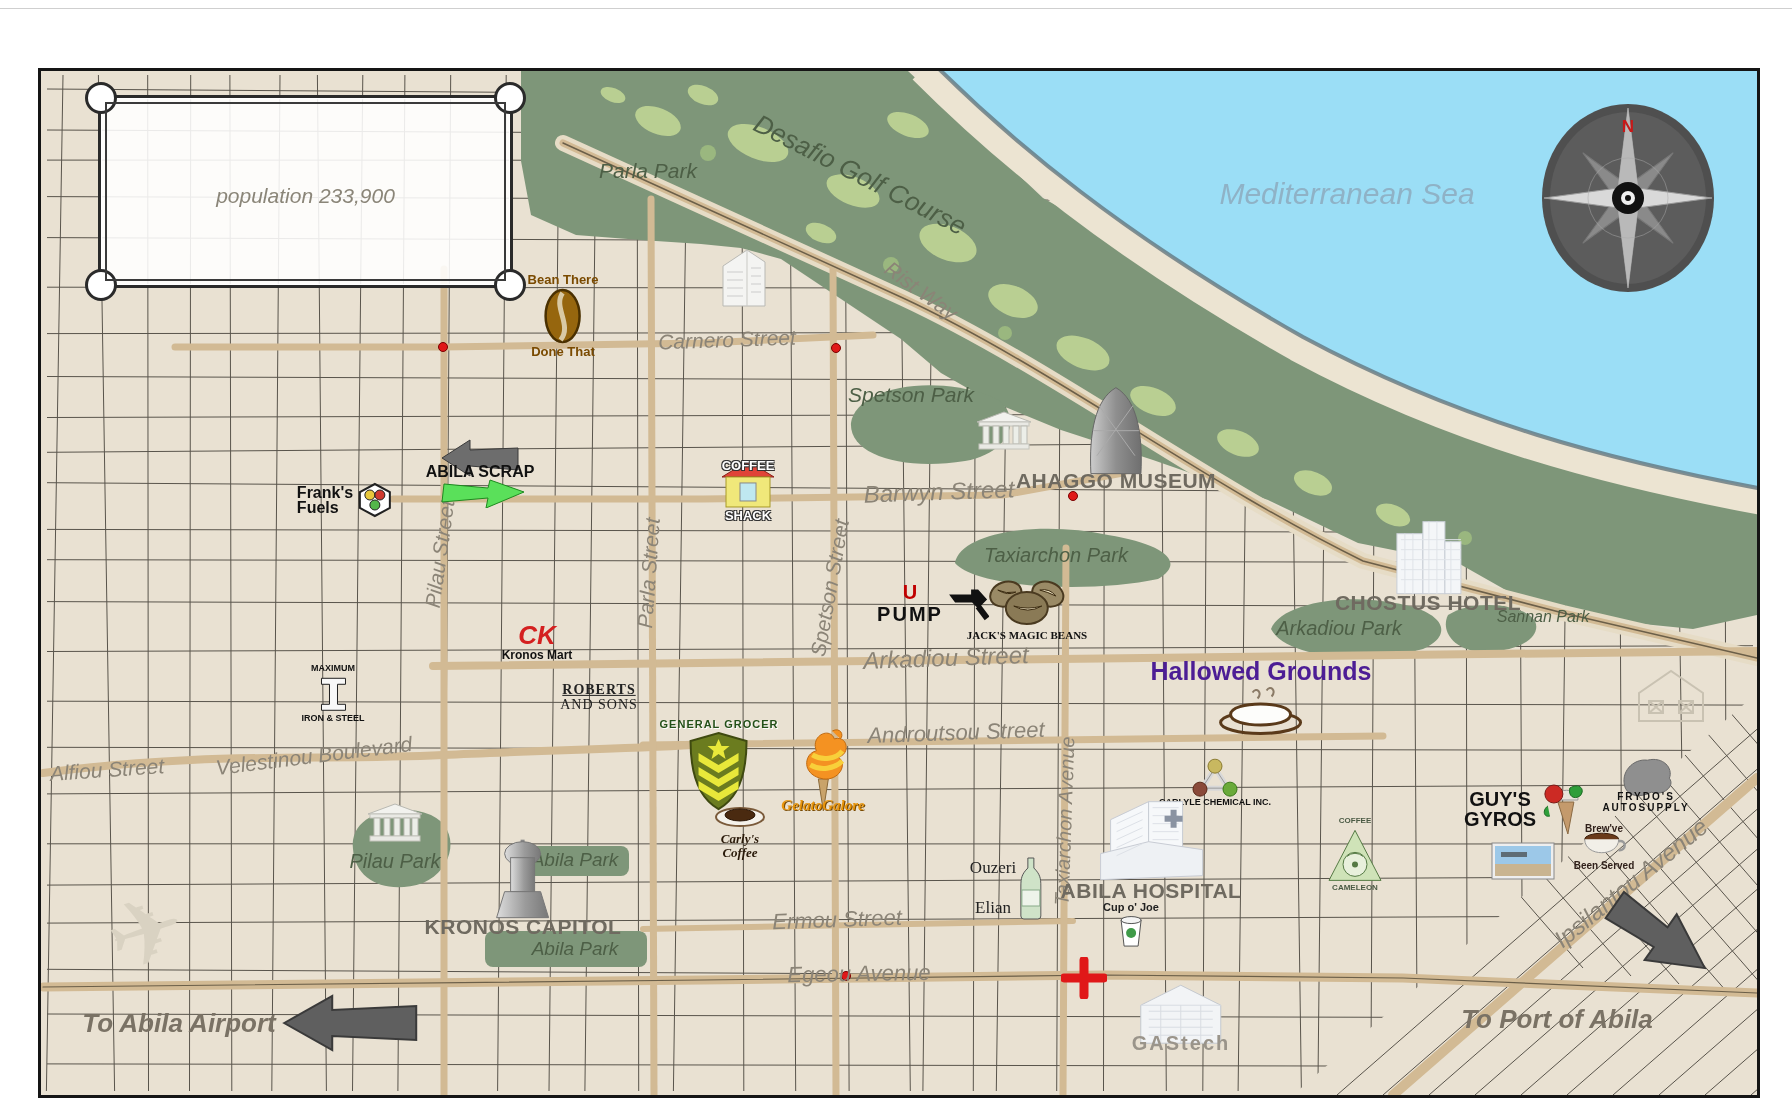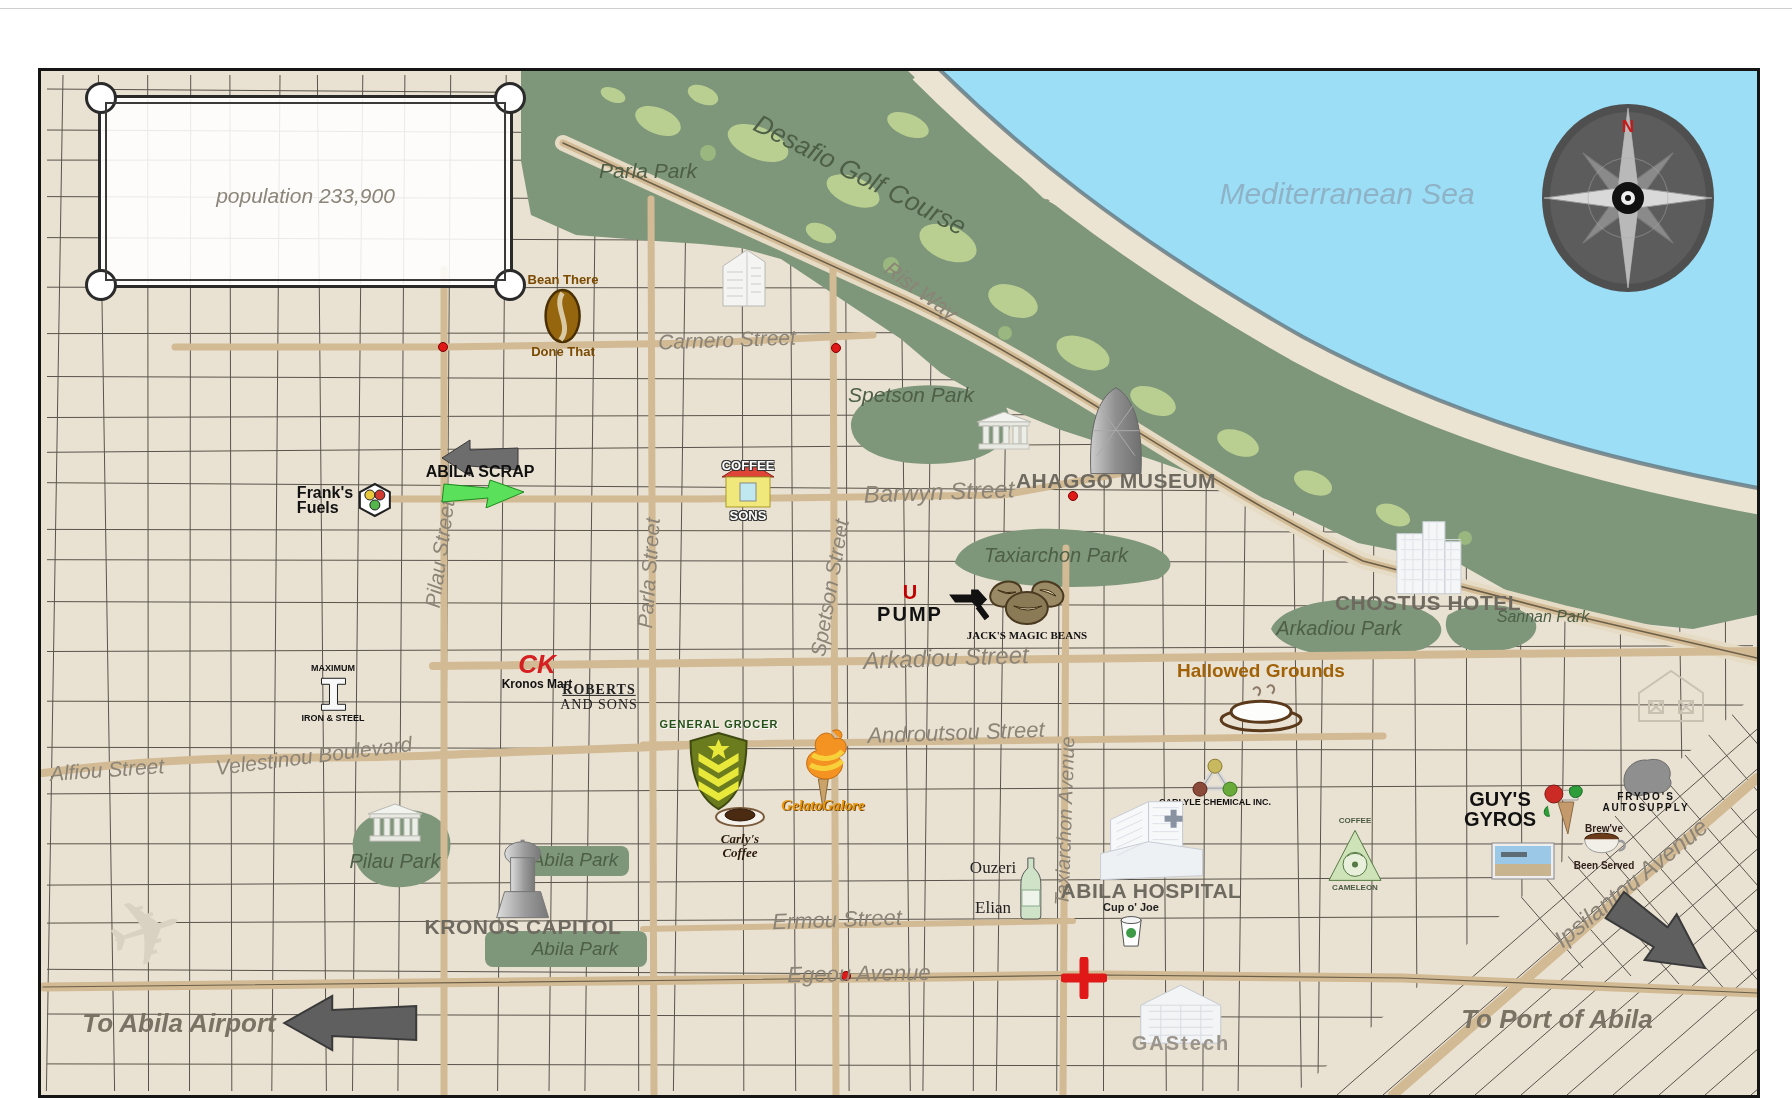--- a/index.html
+++ b/index.html
@@ -38,21 +38,21 @@
   .c-graycaps .tx{font-size:21px;font-weight:600;color:#6f6a60;letter-spacing:.5px;}
   .c-graycaps .below{margin-top:-8px;}
   .c-upump .tx0{color:#c00000;font-weight:900;font-size:20px;}
   .c-upump .tx1{color:#111;font-weight:900;font-size:20px;letter-spacing:2px;}
   .c-scbk .tx{font-family:"Liberation Serif",serif;font-size:11px;font-weight:700;color:#111;}
   .c-kmart .l-above .tx{color:#d42020;font-weight:900;font-size:26px;font-style:italic;}
   .c-kmart .below .tx{color:#111;font-weight:700;font-size:12px;}
   .c-roberts .tx{font-family:"Liberation Serif",serif;font-size:14px;color:#222;letter-spacing:1px;}
   .c-roberts .tx:first-child{text-decoration:underline;font-weight:700;}
   .c-tinybk .tx{font-size:9px;font-weight:800;color:#111;}
-  .c-hallowed .tx{font-size:19px;font-weight:600;color:#a16207;}
+  .c-hallowed .tx{font-size:25px;font-weight:600;color:#4c1d95;}
   .c-grocer .tx{font-size:11px;font-weight:800;color:#245019;letter-spacing:1px;text-shadow:1px 1px 0 #fff;}
   .c-gelato .tx{font-family:"Liberation Serif",serif;font-style:italic;font-weight:700;font-size:15px;color:#e8950c;
     text-shadow:1px 1px 0 #7a4a00;}
   .c-gelato .below{margin-top:-16px;}
   .c-carlys .tx{font-family:"Liberation Serif",serif;font-style:italic;font-weight:700;font-size:13px;color:#2a1a0a;}
   .c-ouzeri .tx{font-family:"Liberation Serif",serif;font-size:17px;color:#222;}
   .c-ouzeri .lines{display:flex;flex-direction:column;gap:22px;}
   .c-joes .tx{font-size:11px;font-weight:800;color:#222;}
   .c-guys .tx{font-size:20px;font-weight:900;color:#111;line-height:1;}
   .c-frydos .tx{font-size:10px;font-weight:800;color:#111;letter-spacing:2px;}
@@ -302,21 +302,21 @@
       <div class="lm c-outline" style="left: 707px; top: 420px; transform: translate(-50%, -50%); position: absolute;">
         <div class="l-above">
           <span class="tx tx0">COFFEE</span>
         </div>
         <span class="ic"><svg width="56" height="50">
             <polygon points="28,2 54,18 2,18" fill="#e04438 " stroke="#8a2018"></polygon>
             <rect x="6" y="18" width="44" height="30" fill="#f0e87a" stroke="#a89a28"></rect>
             <rect x="20" y="24" width="16" height="18" fill="#bfe8f0" stroke="#888"></rect>
           </svg></span>
         <div class="below">
-          <span class="tx tx0">SONS</span>
+          <span class="tx tx0">SHACK</span>
         </div>
       </div>
       <div class="lm c-graycaps" style="left: 1075px; top: 368px; transform: translate(-50%, -50%); position: absolute;">
         <span class="ic"><svg width="62" height="92">
             <defs>
               <linearGradient id="gdome" x1="0" y1="0" x2="1" y2="0">
                 <stop offset="0" stop-color="#cccccc"></stop>
                 <stop offset=".5" stop-color="#8f8f8f"></stop>
                 <stop offset="1" stop-color="#6f6f6f"></stop>
               </linearGradient>
@@ -378,21 +378,21 @@
             <g stroke="#3a2a10" fill="#e8dcbc">
               <path d="M14 16 q10 6 18 2 q-10 2 -18 -2"></path>
               <path d="M56 16 q10 -2 16 6 q-8 -4 -16 -6"></path>
               <path d="M30 32 q14 8 28 0 q-14 4 -28 0"></path>
             </g>
           </svg></span>
         <div class="below">
           <span class="tx tx0">JACK'S MAGIC BEANS</span>
         </div>
       </div>
-      <div class="lm c-kmart" style="left: 496px; top: 600px; transform: translate(-50%, -50%); position: absolute;">
+      <div class="lm c-kmart" style="left: 496px; top: 571px; transform: translate(-50%, -50%); position: absolute;">
         <div class="l-above">
           <span class="tx tx0">CK</span>
         </div>
         <div class="below">
           <span class="tx tx0">Kronos Mart</span>
         </div>
       </div>
       <div class="lm c-roberts" style="left: 558px; top: 626px; transform: translate(-50%, -50%); position: absolute;">
         <div class="lines">
           <span class="tx tx0">ROBERTS</span>

